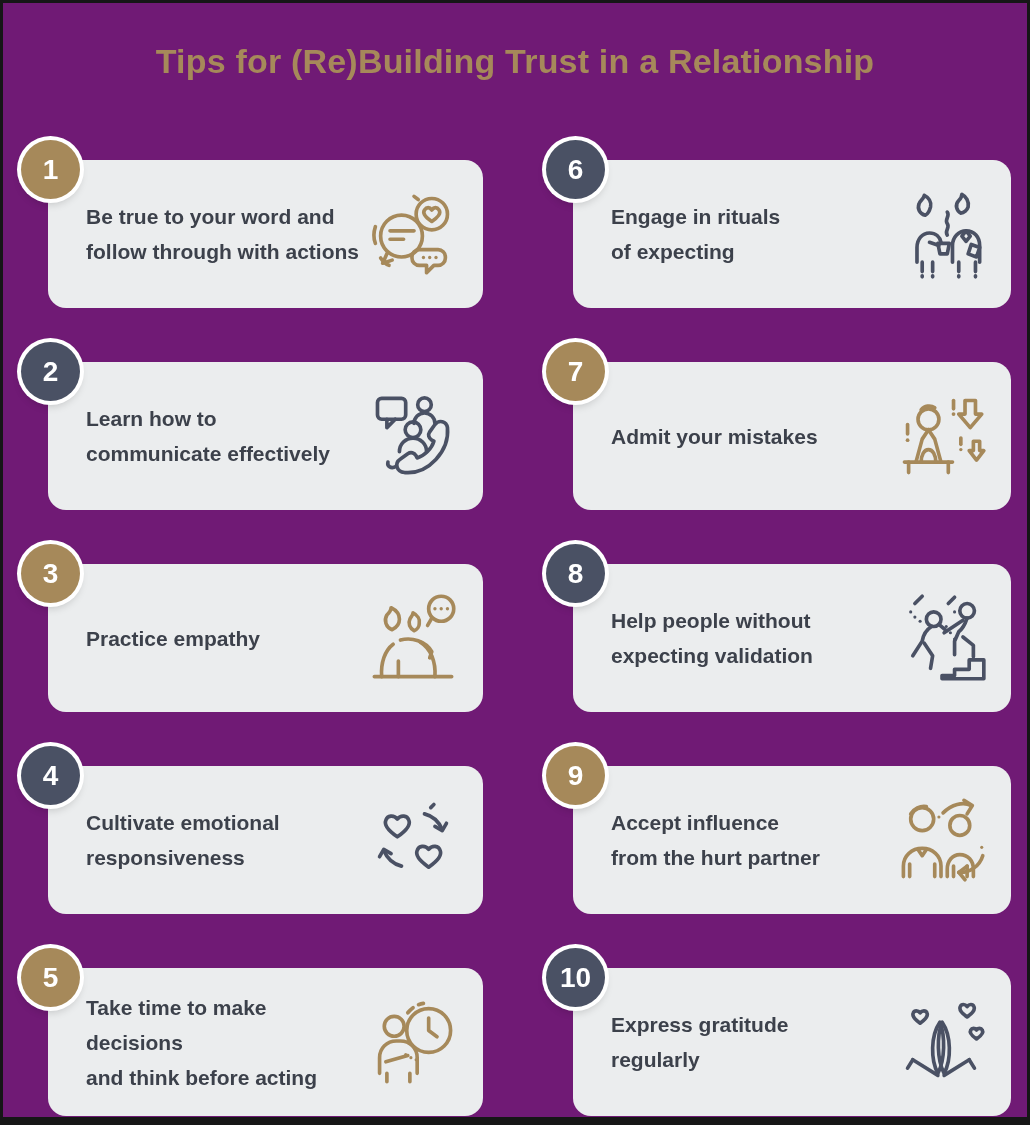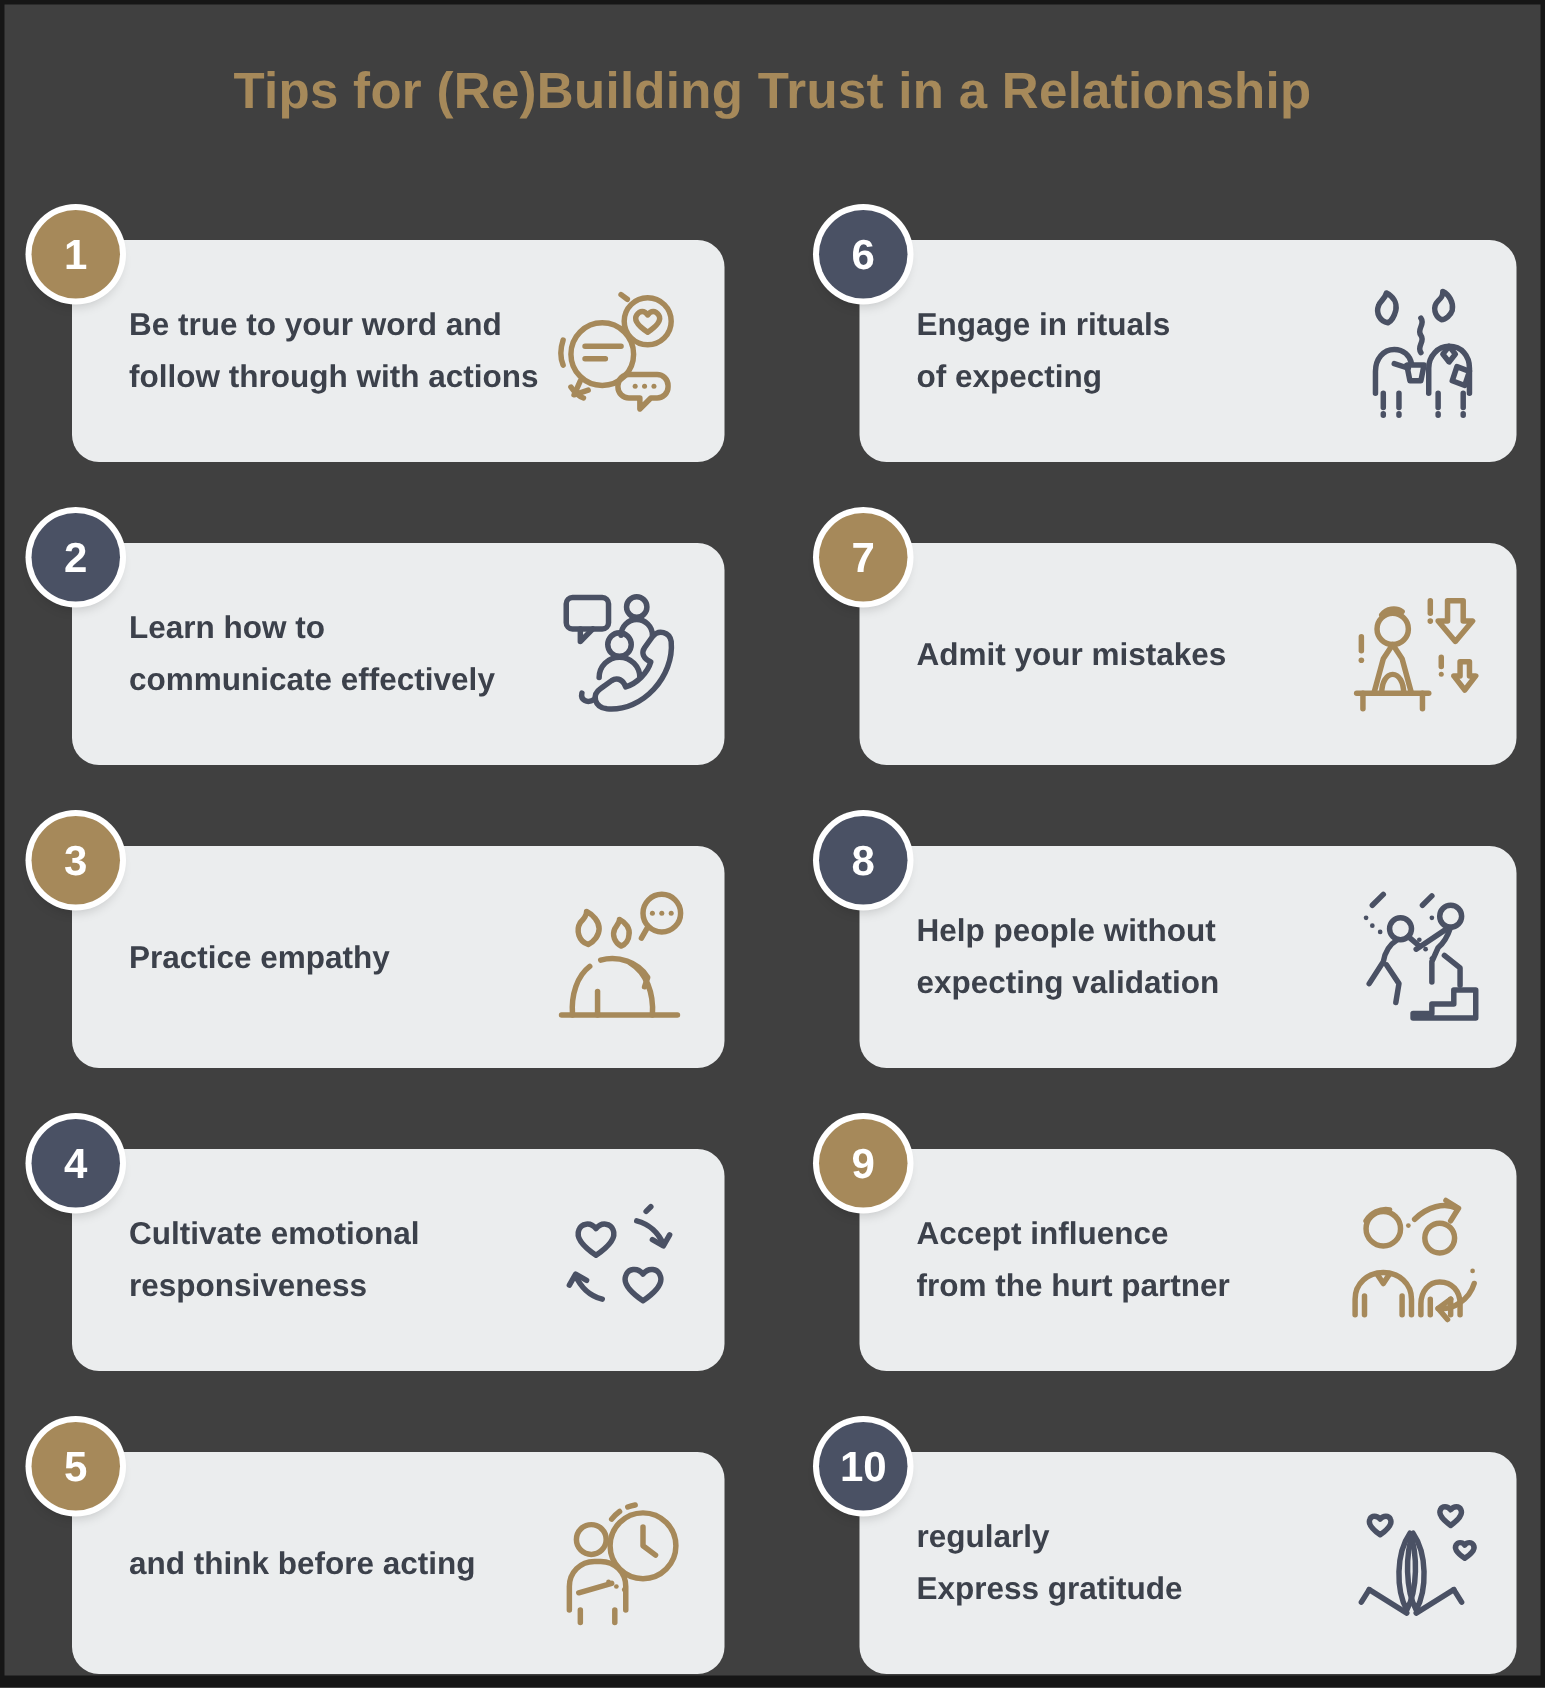--- a/index.html
+++ b/index.html
@@ -13,21 +13,21 @@
   body{
     width:1030px;height:1125px;
     background:#fff;
     font-family:"Liberation Sans", sans-serif;
     overflow:hidden;
   }
   .frame{
     width:1030px;height:1125px;
     border:3px solid var(--frame);
     border-bottom-width:8px;
-    background:#404040;
+    background:#701a75;
     position:relative;
   }
   .title{
     margin-top:36px;
     text-align:center;
     font-size:34px;
     line-height:44px;
     font-weight:bold;
     color:var(--gold);
     letter-spacing:.2px;
@@ -187,20 +187,21 @@
           <path d="M62 14l3-3"></path>
         </svg>
       </div>
     </div>
 
     <div class="card gold">
       <div class="badge">
           <span>5</span>
         </div>
       <div class="text">
+        <div>Take time to make decisions</div>
         <div>and think before acting</div>
       </div>
       <div class="icon">
         <svg viewBox="0 0 90 90">
           <circle cx="60" cy="34" r="21"></circle>
           <path d="M60 22v12l8 6"></path>
           <path d="M40 17c4-5 9-8 15-9" stroke-dasharray="7 6"></path>
           <circle class="dot" cx="38" cy="57" r="1.5"></circle>
             <circle class="dot" cx="43" cy="60" r="1.5"></circle>
             <circle class="dot" cx="48" cy="62" r="1.5"></circle>
@@ -322,22 +323,22 @@
             <circle class="dot" cx="84" cy="52" r="1.5"></circle>
         </svg>
       </div>
     </div>
 
     <div class="card dark">
       <div class="badge">
           <span>10</span>
         </div>
       <div class="text">
+        <div>Express gratitude</div>
         <div>regularly</div>
-        <div>Express gratitude</div>
       </div>
       <div class="icon">
         <svg viewBox="0 0 90 90">
           <path d="M42 75c-7-13-7-36 2-49 5 13 5 36-2 49z"></path>
           <path d="M48 75c7-13 7-36-2-49-5 13-5 36 2 49z"></path>
           <path d="M18 62l24 15M72 62L48 77"></path>
           <path d="M18 62l-5 8M72 62l5 8"></path>
           <path d="M25 27c-5-3.5-8-7-6.5-10 1-2.5 4.5-2.5 6.5 0 2-2.5 5.5-2.5 6.5 0 1.5 3-1.5 6.5-6.5 10z"></path>
           <path d="M70 21c-5-3.5-8-7-6.5-10 1-2.5 4.5-2.5 6.5 0 2-2.5 5.5-2.5 6.5 0 1.5 3-1.5 6.5-6.5 10z"></path>
           <path d="M79 42c-4.5-3-7-6-5.5-8.5 1-2 4-2 5.5 0 1.5-2 4.5-2 5.5 0 1.5 2.5-1 5.5-5.5 8.5z"></path>

